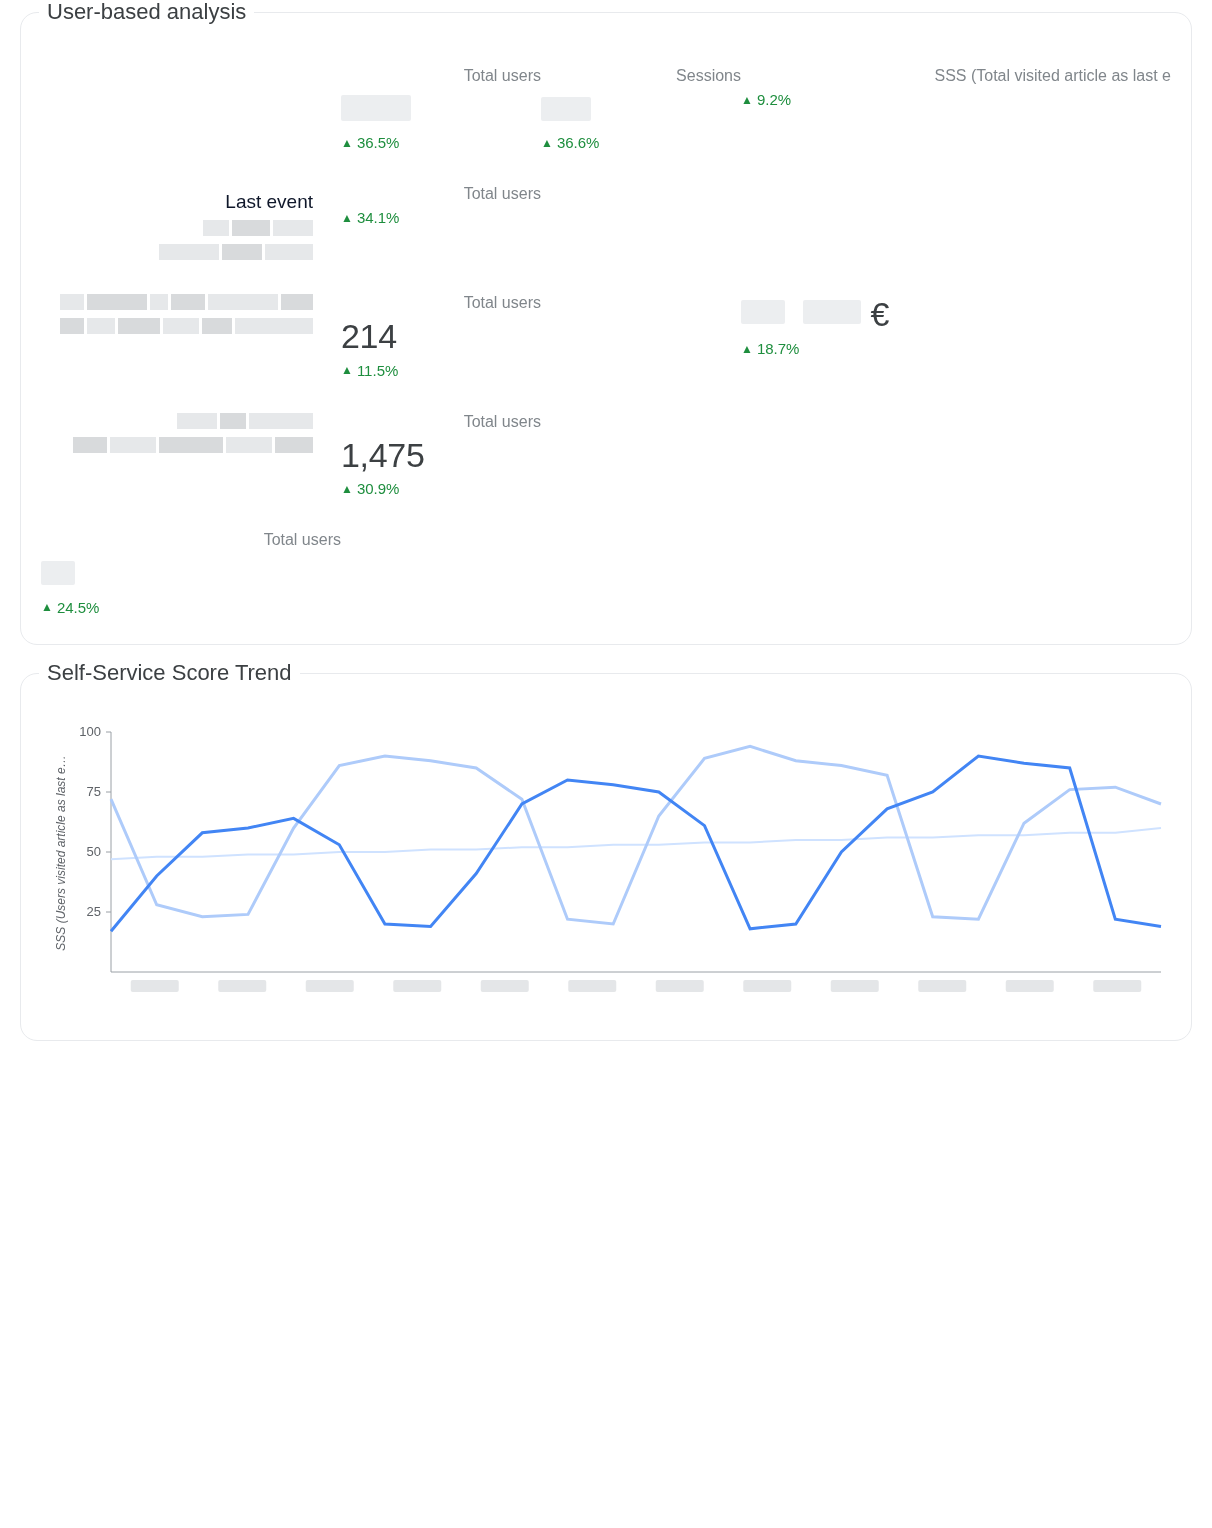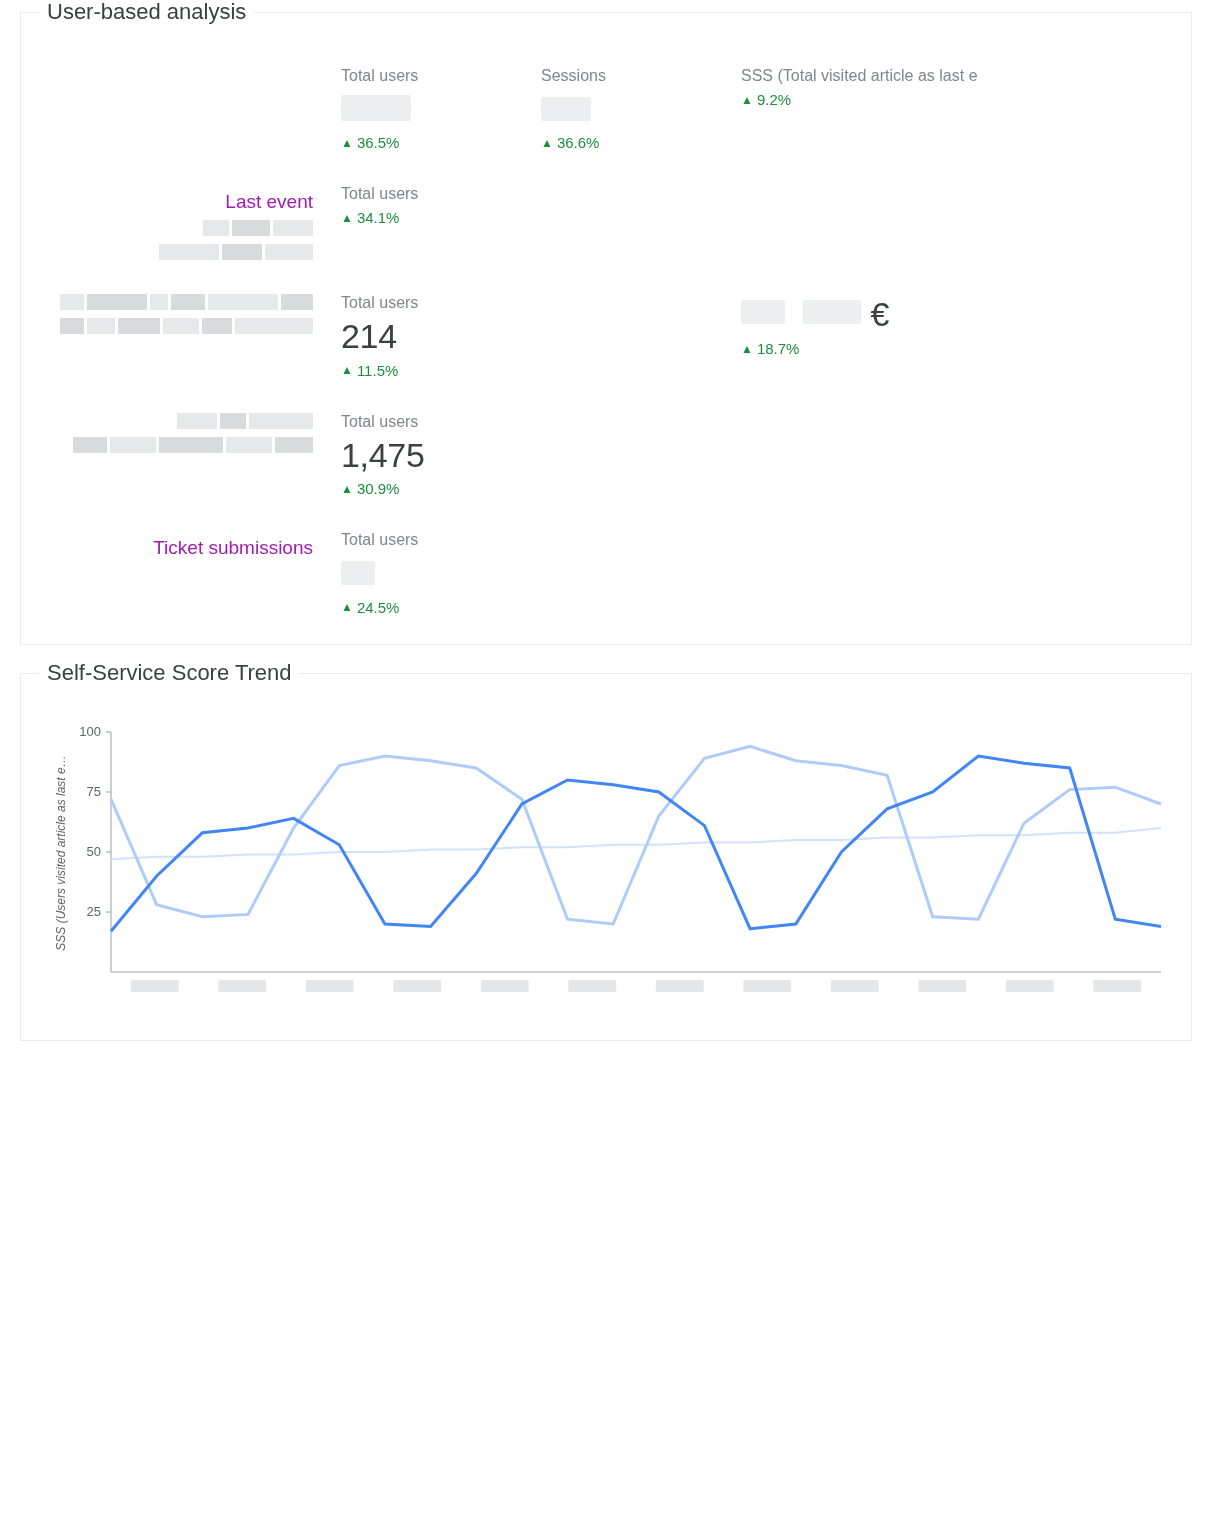--- a/index.html
+++ b/index.html
@@ -1,21 +1,21 @@
 <!DOCTYPE html>
 <html><head>
 <meta charset="utf-8">
 <style>
   * { box-sizing: border-box; }
   html, body { margin:0; padding:0; font-family: "Google Sans","Helvetica Neue",Arial,sans-serif; color:#3c4043; background:#fff; }
   body { width:1212px; }
 
   .card {
     border:1px solid #e8eaed;
-    border-radius:0;
+    border-radius:17px;
     margin:12px 20px 28px 20px;
     padding:20px 0 28px 0;
     position:relative;
   }
   .card-title {
     position:absolute;
     top:-14px; left:18px;
     background:#fff;
     padding:0 8px;
     font-size:22px;
@@ -30,28 +30,28 @@
     display:grid;
     grid-template-columns: 300px 200px 200px 1fr;
     column-gap:0;
     row-gap:34px;
     padding:34px 20px 0 20px;
     align-items:start;
   }
   .rowlabel {
     font-size:19px;
     font-weight:500;
-    color:#a21caf;
+    color:#0f172a;
     text-align:right;
     padding-right:28px;
     padding-top:6px;
   }
 
   .metric {}
-  .metric-label { font-size:16px; color:#80868b; margin-bottom:6px; }
+  .metric-label { font-size:16px; color:#80868b; margin-bottom:6px;text-align:right; }
   .metric-value { font-size:34px; color:#3c4043; line-height:1.1; margin-bottom:6px; letter-spacing:-0.3px; }
   .metric-delta { font-size:15px; color:#1e8e3e; display:flex; align-items:center; gap:4px; }
   .metric-delta .arrow { font-size:12px; }
 
   .redacted { display:inline-block; background:#eceef0; border-radius:2px; }
   .redacted.v { width:70px; height:26px; }
   .redacted.v2 { width:50px; height:24px; }
   .pixelated { display:flex; flex-direction:column; align-items:flex-end; padding-right:28px; gap:8px; padding-top:0; }
   .pixelated .rline { display:flex; gap:3px; justify-content:flex-end; }
   .pixelated .pc { height:16px; background:#e6e8ea; }
@@ -184,21 +184,20 @@
       <div class="metric-label">Total users</div>
       <div class="metric-value">1,475</div>
       <div class="metric-delta">
           <span class="arrow">▲</span>
           <span>30.9%</span>
         </div>
     </div>
     <div></div>
     <div></div>
 
-    <div class="rowlabel">Ticket submissions</div>
     <div class="metric">
       <div class="metric-label">Total users</div>
       <div class="metric-value"><span class="redacted v2" style="width:34px"></span></div>
       <div class="metric-delta">
           <span class="arrow">▲</span>
           <span>24.5%</span>
         </div>
     </div>
     <div></div>
     <div></div>

